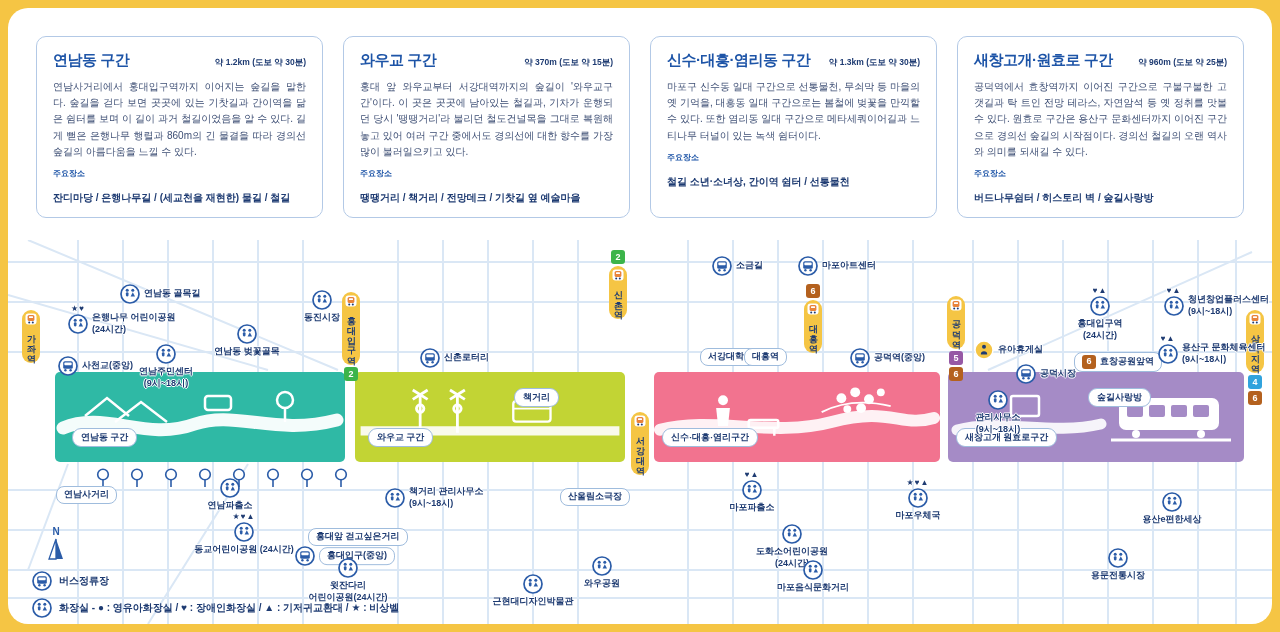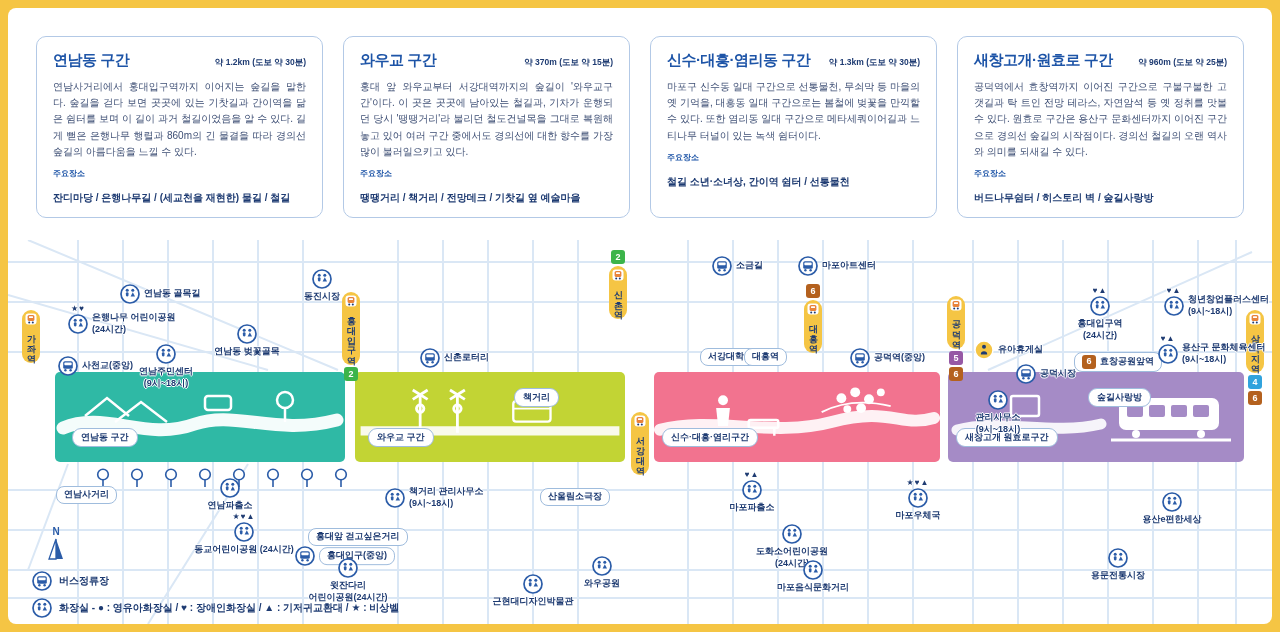--- a/index.html
+++ b/index.html
@@ -2,21 +2,21 @@
 <html><head>
 <meta charset="utf-8">
 <title>경의선 숲길 구간 안내도</title>
 <style>
   * { margin:0; padding:0; box-sizing:border-box; }
   html,body { width:1280px; height:632px; overflow:hidden; }
   body { font-family:"Liberation Sans","DejaVu Sans",sans-serif; background:#fff; }
 
   .frame { position:relative; width:1280px; height:632px; background:#F5C544; }
   .panel { position:absolute; left:8px; top:8px; width:1264px; height:616px;
-           background:#fff; border-radius:8px; overflow:hidden; }
+           background:#fff; border-radius:20px; overflow:hidden; }
 
   
   .cards { position:absolute; left:28px; top:28px; width:1208px; display:flex; gap:20px; }
   .card { flex:1 1 0; border:1.5px solid #B3C9E6; border-radius:10px;
           padding:14px 16px 10px; height:182px; overflow:hidden; background:#fff; }
   .card-head { display:flex; align-items:baseline; justify-content:space-between; gap:6px; }
   .card-title { font-size:15px; font-weight:700; color:#1D54A7; white-space:nowrap; letter-spacing:-0.5px; }
   .card-distance { font-size:8.5px; font-weight:700; color:#1E3B72; white-space:nowrap; }
   .card-desc { margin-top:9px; font-size:10px; line-height:1.62; color:#3D4E74;
                text-align:justify; word-break:break-all; }
@@ -25,21 +25,21 @@
 
   
   .map { position:absolute; left:0; top:232px; width:1264px; height:384px; }
   .grid-svg { position:absolute; left:0; top:0; width:1264px; height:384px; z-index:0; }
   .block { position:absolute; border-radius:5px; z-index:1; }
   .block svg { width:100%; height:100%; display:block; }
   .tree { position:absolute; z-index:2; }
 
   .pill { position:absolute; z-index:3; background:#fff; border:1px solid #9FBCDD;
           border-radius:9px; padding:2px 8px; font-size:9px; font-weight:700;
-          color:#1E3B72; white-space:nowrap; }
+          color:#1E3B72; white-space:nowrap;font-family:Liberation Serif, serif; }
 
   .station { position:absolute; z-index:4; display:flex; flex-direction:column;
              align-items:center; gap:2px; }
   .station-body { background:#F5C544; border-radius:9px; width:18px; padding:3px 0 5px;
                   display:flex; flex-direction:column; align-items:center; gap:3px; }
   .station-name { writing-mode:vertical-lr; text-orientation:upright; font-size:9px;
                   font-weight:700; color:#1E3B72; letter-spacing:1px; line-height:1; }
   .line-badge { width:14px; height:14px; border-radius:3px; color:#fff; font-size:9px;
                 font-weight:700; display:inline-flex; align-items:center;
                 justify-content:center; flex:0 0 auto; }
@@ -382,21 +382,21 @@
           <span class="line-badge" style="background:#31A3DD">4</span>
           <span class="line-badge" style="background:#B4611E">6</span>
         </div>
         <div class="landmark" style="left: 112px; top: 44px;"><span class="lm-icon"><svg width="20" height="20" viewBox="0 0 20 20">
               <circle cx="10" cy="10" r="9" fill="#fff" stroke="#2B5CA8" stroke-width="1.7"></circle>
               <circle cx="7.2" cy="6.3" r="1.5" fill="#2B5CA8"></circle>
               <rect x="5.9" y="8.2" width="2.6" height="4.2" rx="1.1" fill="#2B5CA8"></rect>
               <circle cx="12.8" cy="6.3" r="1.5" fill="#2B5CA8"></circle>
               <path d="M12.8 8.2 L15 12.6 L10.6 12.6 Z" fill="#2B5CA8"></path>
             </svg></span><div class="lm-label pos-right "><span>연남동 골목길</span></div></div>
-        <div class="landmark" style="left: 304px; top: 29px;"><span class="lm-icon"><svg width="20" height="20" viewBox="0 0 20 20">
+        <div class="landmark" style="left: 304px; top: 50px;"><span class="lm-icon"><svg width="20" height="20" viewBox="0 0 20 20">
               <circle cx="10" cy="10" r="9" fill="#fff" stroke="#2B5CA8" stroke-width="1.7"></circle>
               <circle cx="7.2" cy="6.3" r="1.5" fill="#2B5CA8"></circle>
               <rect x="5.9" y="8.2" width="2.6" height="4.2" rx="1.1" fill="#2B5CA8"></rect>
               <circle cx="12.8" cy="6.3" r="1.5" fill="#2B5CA8"></circle>
               <path d="M12.8 8.2 L15 12.6 L10.6 12.6 Z" fill="#2B5CA8"></path>
             </svg></span><div class="lm-label pos-below "><span>동진시장</span></div></div>
         <div class="landmark" style="left: 60px; top: 74px;"><div class="lm-badges">★♥</div><span class="lm-icon"><svg width="20" height="20" viewBox="0 0 20 20">
               <circle cx="10" cy="10" r="9" fill="#fff" stroke="#2B5CA8" stroke-width="1.7"></circle>
               <circle cx="7.2" cy="6.3" r="1.5" fill="#2B5CA8"></circle>
               <rect x="5.9" y="8.2" width="2.6" height="4.2" rx="1.1" fill="#2B5CA8"></rect>
@@ -543,21 +543,21 @@
             <span>홍대입구(중앙)</span>
           </div></div>
         <div class="landmark" style="left: 377px; top: 248px;"><span class="lm-icon"><svg width="20" height="20" viewBox="0 0 20 20">
               <circle cx="10" cy="10" r="9" fill="#fff" stroke="#2B5CA8" stroke-width="1.7"></circle>
               <circle cx="7.2" cy="6.3" r="1.5" fill="#2B5CA8"></circle>
               <rect x="5.9" y="8.2" width="2.6" height="4.2" rx="1.1" fill="#2B5CA8"></rect>
               <circle cx="12.8" cy="6.3" r="1.5" fill="#2B5CA8"></circle>
               <path d="M12.8 8.2 L15 12.6 L10.6 12.6 Z" fill="#2B5CA8"></path>
             </svg></span><div class="lm-label pos-right "><span>책거리 관리사무소
 (9시~18시)</span></div></div>
-        <div class="landmark no-icon" style="left: 488px; top: 248px; padding-left: 44px;">
+        <div class="landmark no-icon" style="left: 508px; top: 248px; padding-left: 44px;">
           <div class="lm-label standalone boxed">
             <span>산울림소극장</span>
           </div>
         </div>
         <div class="landmark no-icon" style="left: 300px; top: 288px; text-align: right;">
           <div class="lm-label standalone boxed">
             <span>홍대앞 걷고싶은거리</span>
           </div>
         </div>
         <div class="landmark" style="left: 330px; top: 318px;"><span class="lm-icon"><svg width="20" height="20" viewBox="0 0 20 20">

